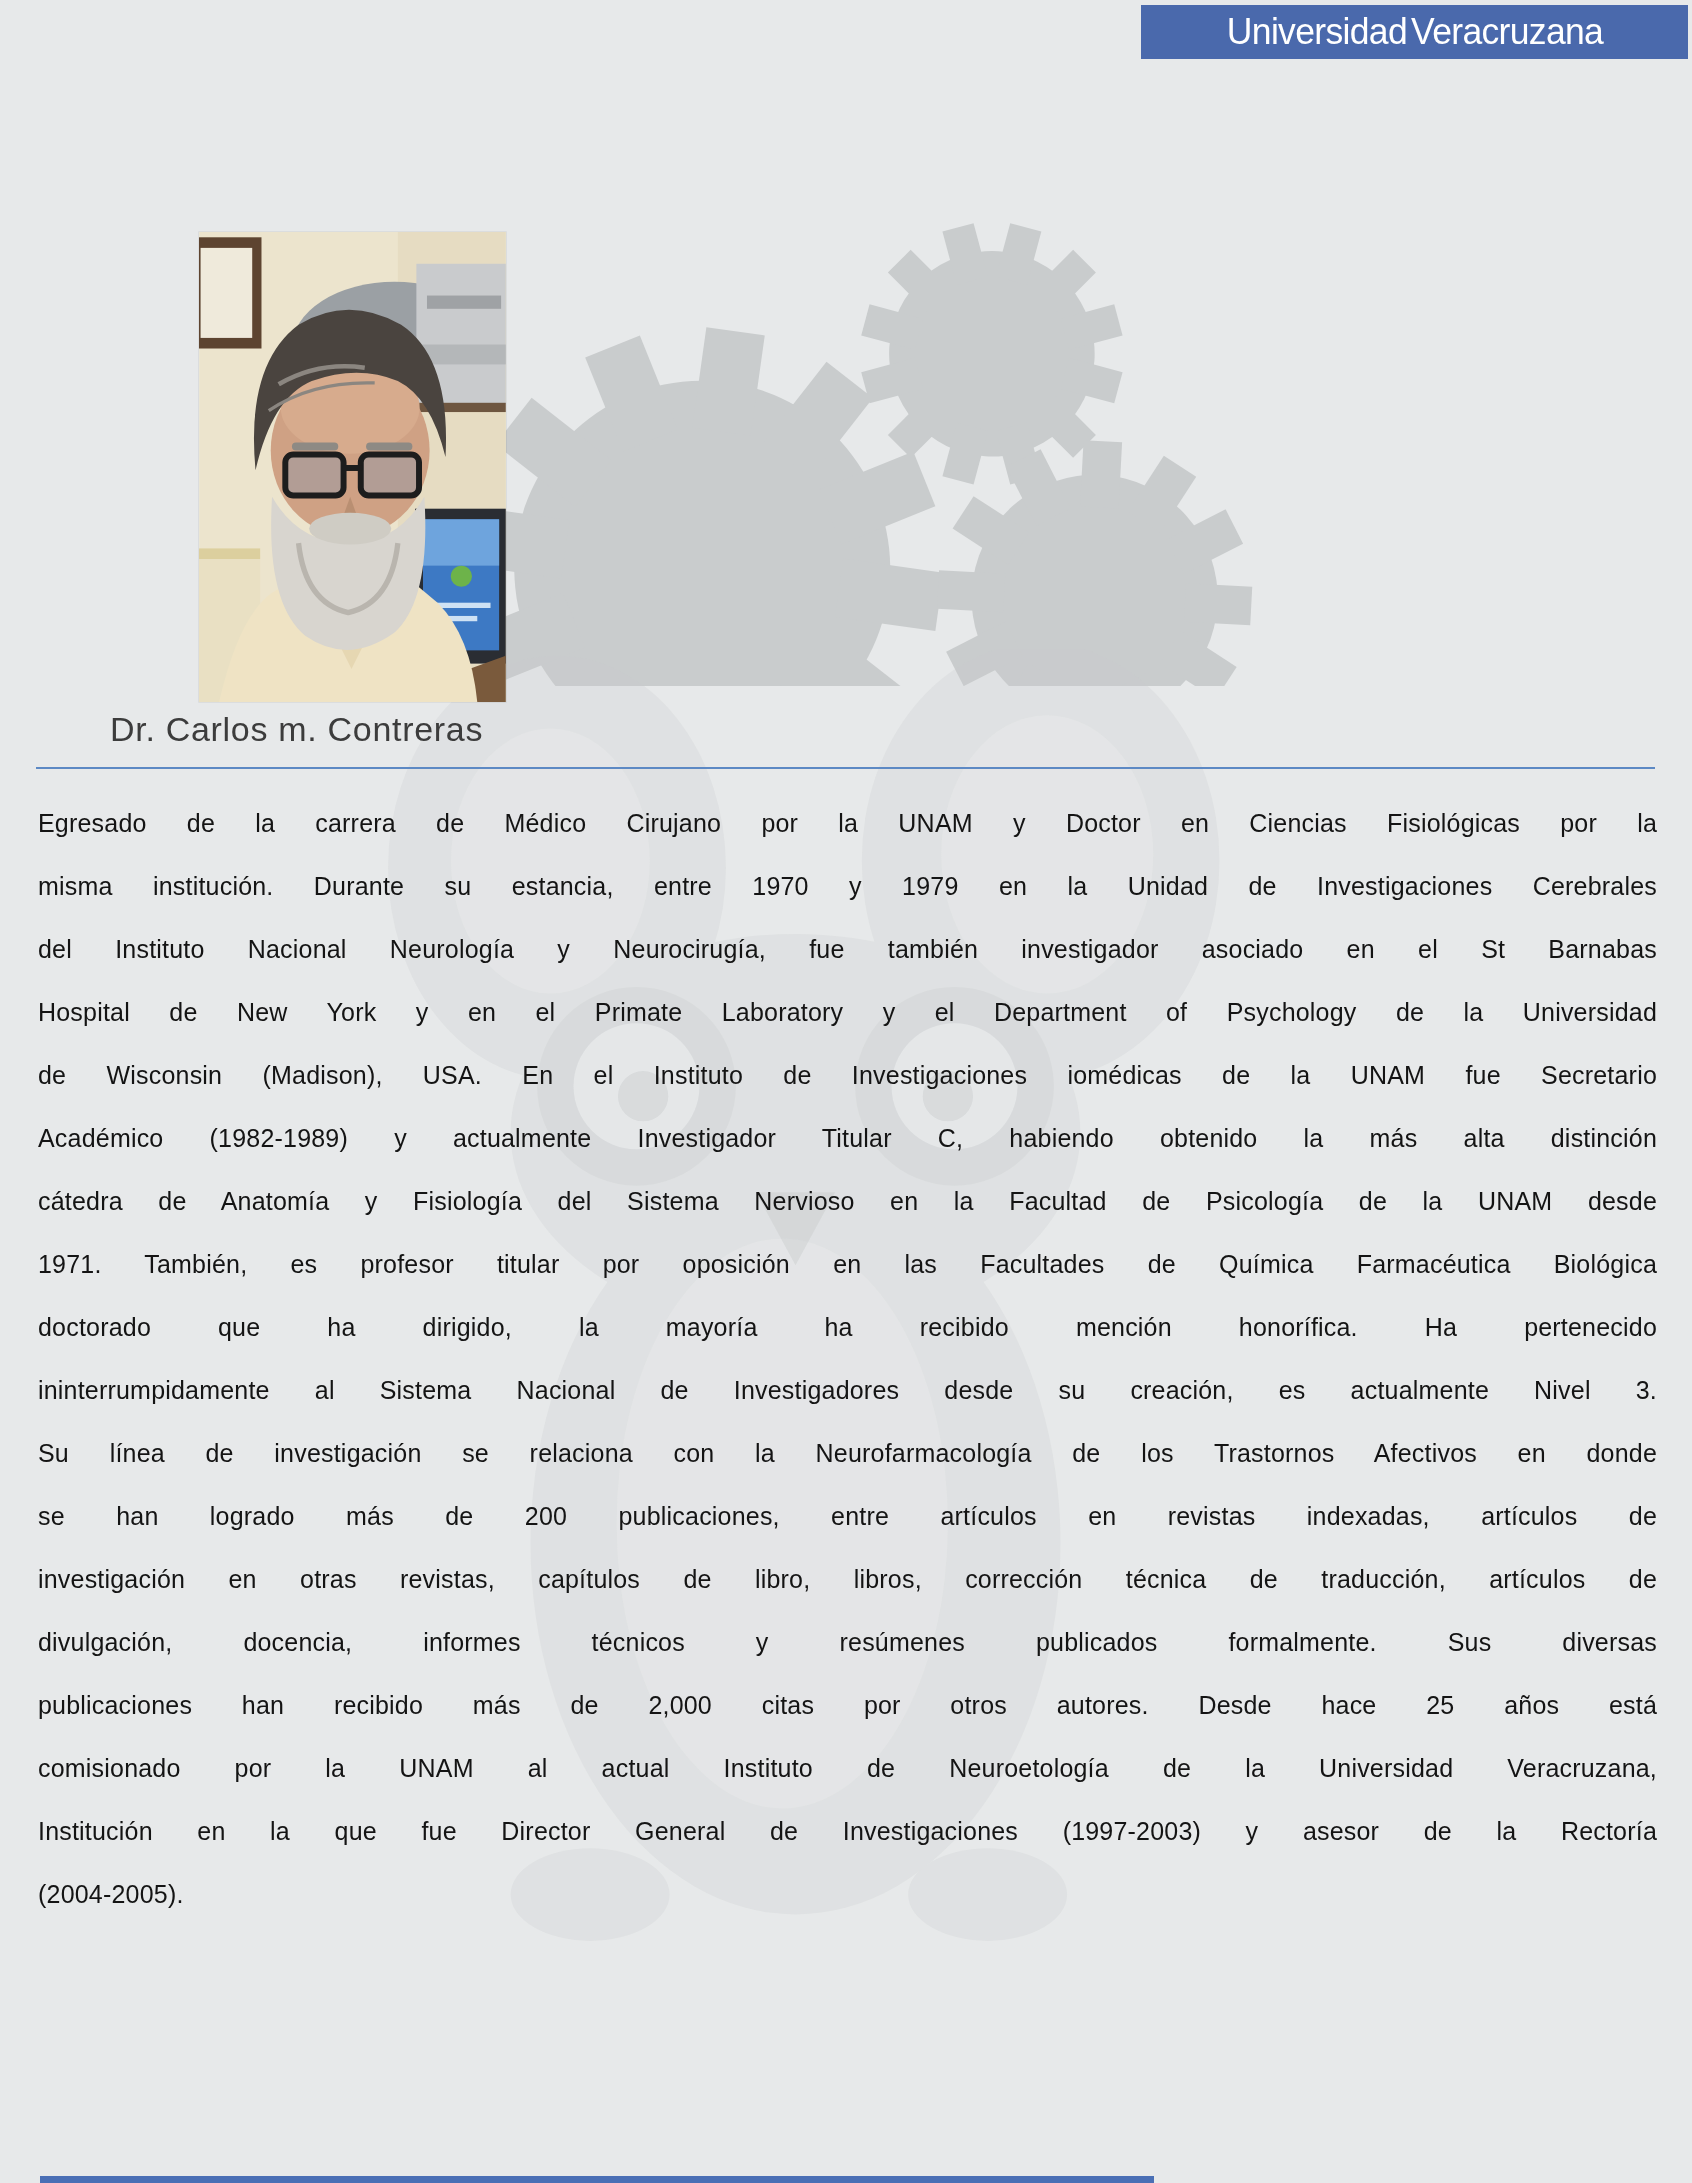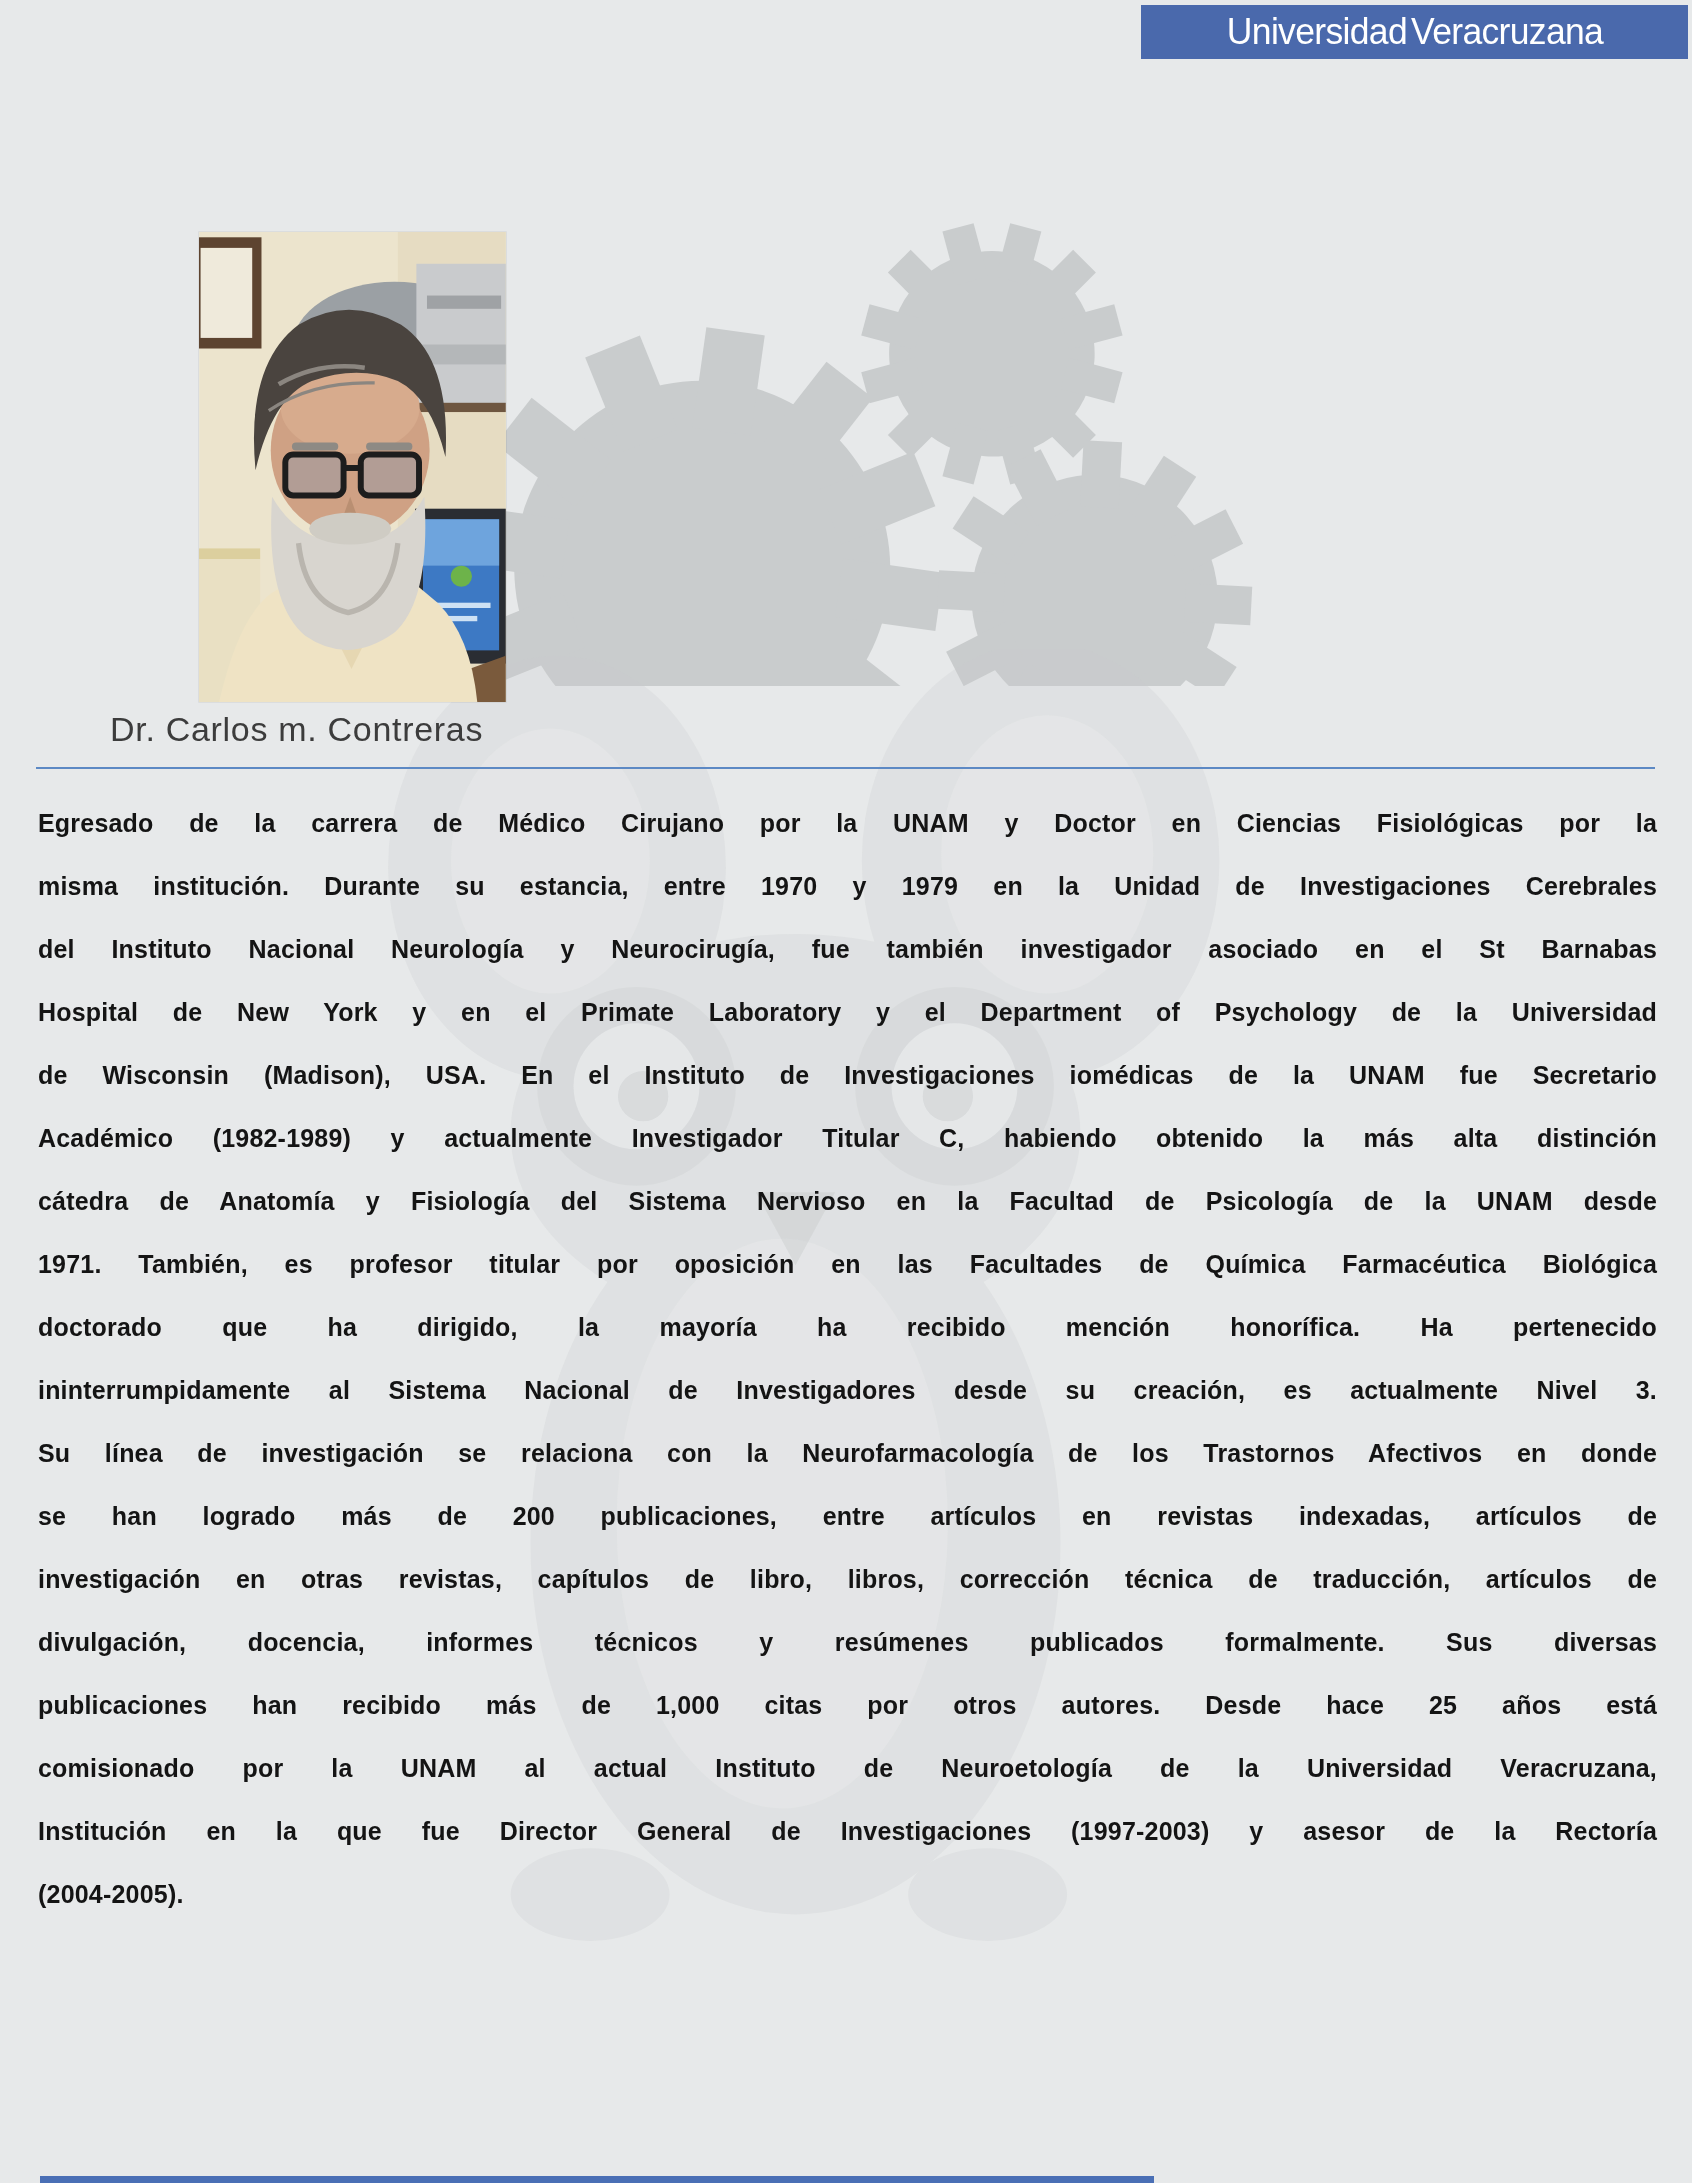--- a/index.html
+++ b/index.html
@@ -65,21 +65,20 @@
     z-index: 3;
   }
 
   
   .bio {
     position: absolute;
     left: 38px; top: 792px;
     width: 1619px;
     z-index: 3;
     color: #141414;
-    font-weight: bold;
   }
   .bio-line {
     font-size: 25px;
     line-height: 63px;
     letter-spacing: 0.2px;
     text-align: justify;
     text-align-last: justify;
     white-space: normal;
   }
   .bio-line:last-child { text-align-last: left; }
@@ -220,21 +219,21 @@
       <div class="bio-line">de Wisconsin (Madison), USA. En el Instituto de Investigaciones iomédicas de la UNAM fue Secretario</div>
       <div class="bio-line">Académico (1982-1989) y actualmente Investigador Titular C, habiendo obtenido la más alta distinción</div>
       <div class="bio-line">cátedra de Anatomía y Fisiología del Sistema Nervioso en la Facultad de Psicología de la UNAM desde</div>
       <div class="bio-line">1971. También, es profesor titular por oposición en las Facultades de Química Farmacéutica Biológica</div>
       <div class="bio-line">doctorado que ha dirigido, la mayoría ha recibido mención honorífica. Ha pertenecido</div>
       <div class="bio-line">ininterrumpidamente al Sistema Nacional de Investigadores desde su creación, es actualmente Nivel 3.</div>
       <div class="bio-line">Su línea de investigación se relaciona con la Neurofarmacología de los Trastornos Afectivos en donde</div>
       <div class="bio-line">se han logrado más de 200 publicaciones, entre artículos en revistas indexadas, artículos de</div>
       <div class="bio-line">investigación en otras revistas, capítulos de libro, libros, corrección técnica de traducción, artículos de</div>
       <div class="bio-line">divulgación, docencia, informes técnicos y resúmenes publicados formalmente. Sus diversas</div>
-      <div class="bio-line">publicaciones han recibido más de 1,000 citas por otros autores. Desde hace 25 años está</div>
+      <div class="bio-line">publicaciones han recibido más de 2,000 citas por otros autores. Desde hace 25 años está</div>
       <div class="bio-line">comisionado por la UNAM al actual Instituto de Neuroetología de la Universidad Veracruzana,</div>
       <div class="bio-line">Institución en la que fue Director General de Investigaciones (1997-2003) y asesor de la Rectoría</div>
       <div class="bio-line">(2004-2005).</div>
     </div>
 
   <div class="footer-bar"></div>
 
 </div>
 
 

